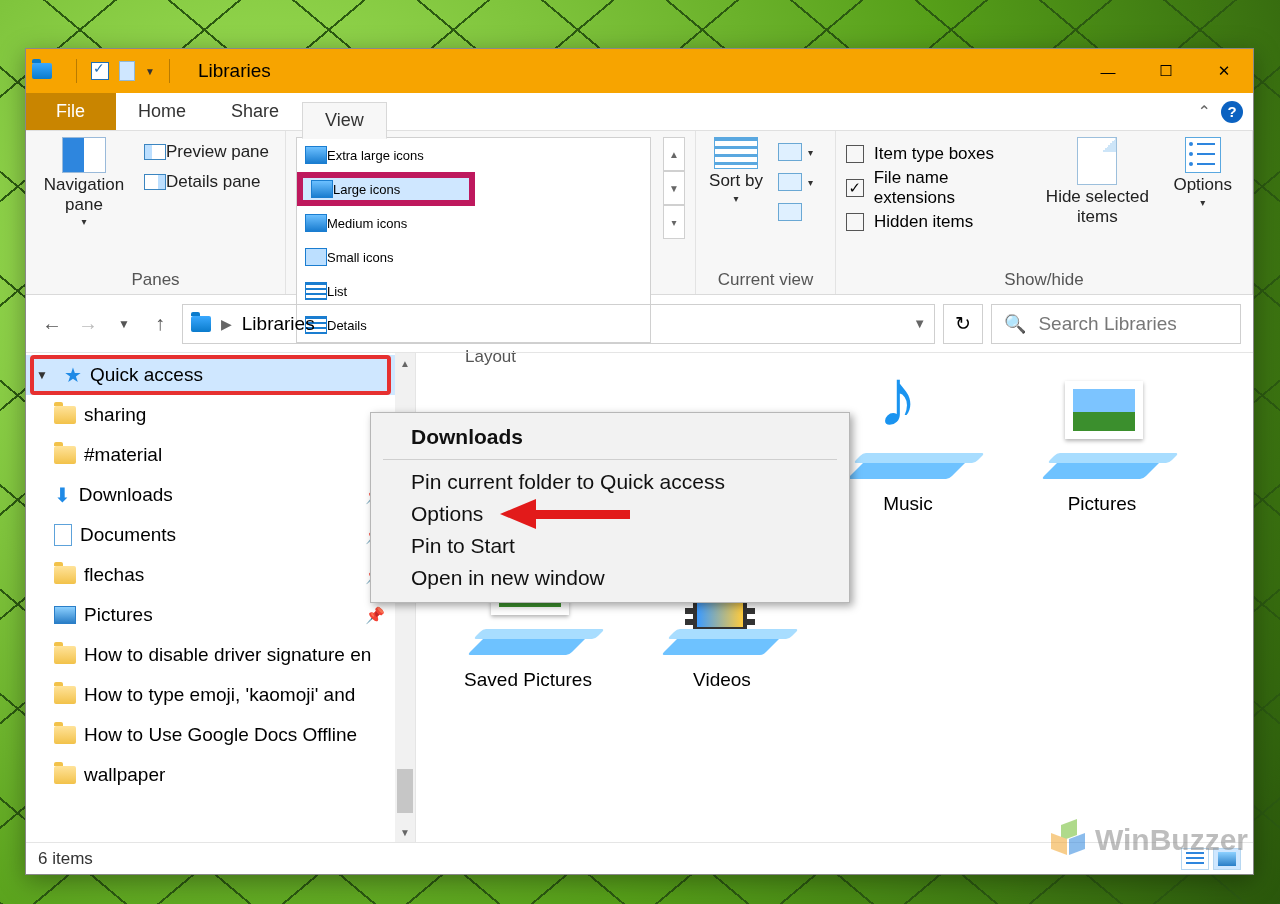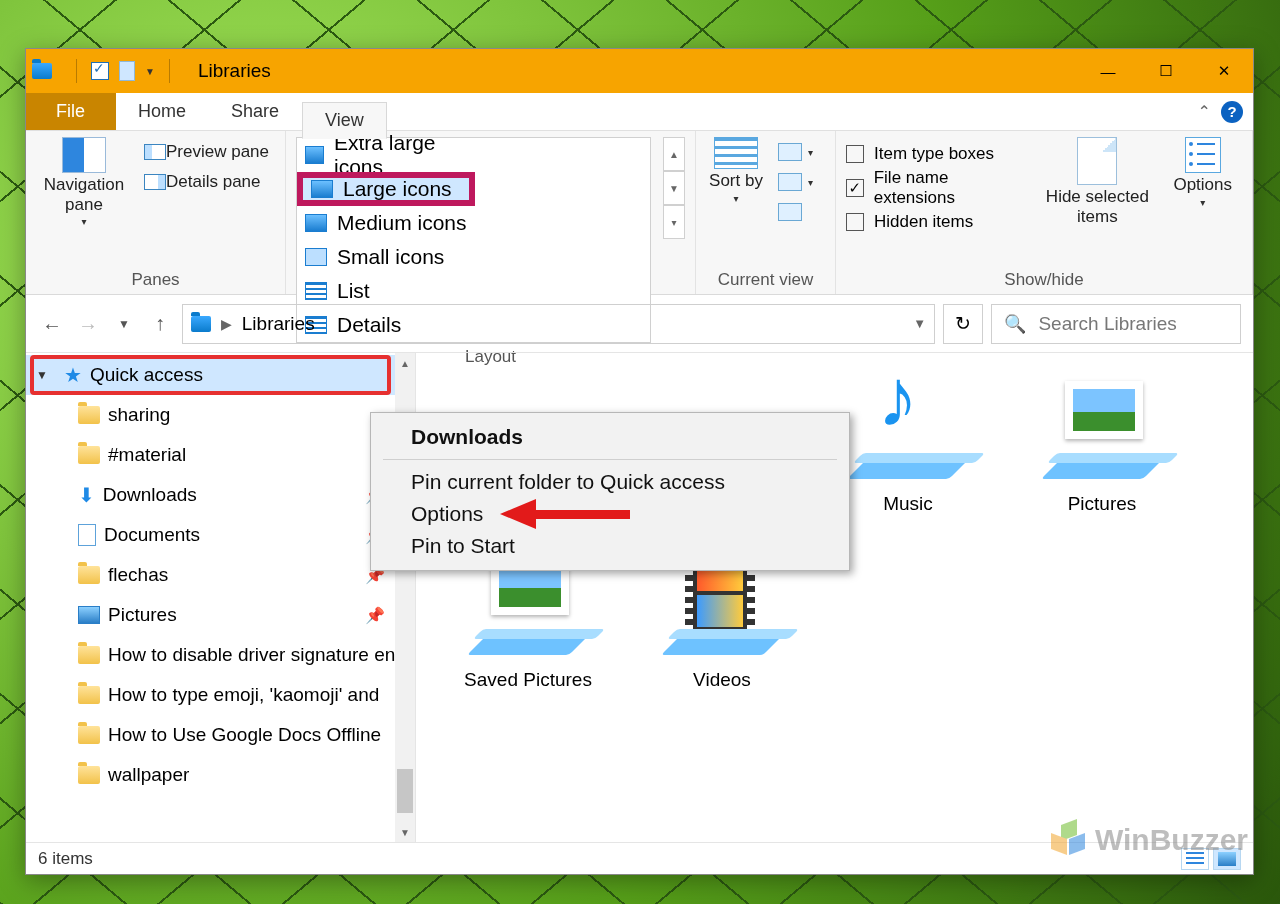--- a/index.html
+++ b/index.html
@@ -51,21 +51,21 @@
   .ribbon{height:164px;background:#f7f7f7;border-bottom:1px solid #dadada;display:flex;}
   .group{border-right:1px solid #e3e3e3;padding:6px 10px 2px;display:flex;flex-direction:column;}
   .group-body{flex:1;display:flex;gap:12px;align-items:flex-start;}
   .group-label{text-align:center;font-size:17px;color:#555;padding:4px 0 2px;}
   .big-btn{display:flex;flex-direction:column;align-items:center;width:96px;gap:2px;font-size:17px;color:#222;text-align:center;line-height:1.15;}
   .big-ico{width:44px;height:36px;border:1px solid #9abada;background:linear-gradient(90deg,#2e86de 0 50%,#fff 50%);}
   .small-row{display:flex;align-items:center;gap:0;font-size:17px;color:#222;height:30px;}
   .pane-ico{width:22px;height:16px;border:1px solid #3b85c0;background:linear-gradient(90deg,#bcdfff 0 35%,#fff 35%);}
   
   .layout-list{width:360px;display:flex;flex-wrap:wrap;border:1px solid #d0d0d0;background:#fff;}
-  .layout-item{width:178px;height:34px;display:flex;align-items:center;gap:10px;padding:0 8px;font-size:21px;}
+  .layout-item{width:178px;height:34px;display:flex;align-items:center;padding:0 8px;font-size:13px;}
   .layout-item.selected{background:#cfe7ff;border:6px solid #be185d;}
   .layico{width:22px;height:18px;background:linear-gradient(#6cc0ff,#1a7dd0);border:1px solid #1a7dd0;}
   .layico.list{background:repeating-linear-gradient(#1a7dd0 0 2px,#fff 2px 5px);}
   .layout-scroll{display:flex;flex-direction:column;}
   .lscroll-btn{width:22px;height:34px;border:1px solid #d0d0d0;background:#fff;display:flex;align-items:center;justify-content:center;font-size:10px;color:#666;}
   
   .cv-ico{width:44px;height:32px;background:repeating-linear-gradient(#5aa8e0 0 3px,#fff 3px 8px);border:1px solid #5aa8e0;}
   .tiny-row{display:flex;align-items:center;gap:6px;height:30px;font-size:17px;}
   .tiny-ico{width:24px;height:18px;border:1px solid #6aa8d4;background:#dff0ff;}
   
@@ -86,21 +86,21 @@
   .addr-chev{margin-left:auto;font-size:13px;color:#666;}
   .refresh{width:40px;height:40px;border:1px solid #cfcfcf;display:flex;align-items:center;justify-content:center;font-size:19px;}
   .search{width:250px;height:40px;border:1px solid #cfcfcf;display:flex;align-items:center;padding:0 12px;gap:12px;color:#777;font-size:19px;}
   .search-ico{font-size:18px;}
   
   .body{flex:1;display:flex;position:relative;min-height:0;}
   .tree{width:390px;border-right:1px solid #e5e5e5;padding-top:2px;overflow:hidden;position:relative;}
   .tree-scroll{position:absolute;right:0;top:0;width:20px;bottom:0;background:#f1f1f1;}
   .tree-scroll .sbtn{height:20px;background:#f1f1f1;display:flex;align-items:center;justify-content:center;font-size:10px;color:#666;}
   .tree-scroll .thumb{position:absolute;left:2px;right:2px;top:416px;height:44px;background:#c6c6c6;}
-  .tree-item{height:40px;display:flex;align-items:center;gap:8px;padding-left:52px;font-size:19px;white-space:nowrap;overflow:hidden;position:relative;}
+  .tree-item{height:40px;display:flex;align-items:center;gap:8px;padding-left:28px;font-size:19px;white-space:nowrap;overflow:hidden;position:relative;}
   .tree-item.root{padding-left:10px;background:#cfe7ff;}
   .root-highlight{position:absolute;left:4px;top:0;right:24px;height:40px;border:4px solid #e63030;border-radius:4px;pointer-events:none;}
   .tree-caret{width:20px;font-size:12px;color:#333;}
   .star-ico{color:#1f8ae6;font-size:20px;}
   .fico{width:22px;height:18px;background:linear-gradient(#ffe39a,#f2c24a);position:relative;border-radius:2px;}
   .fico::before{content:"";position:absolute;top:-4px;left:0;width:9px;height:4px;background:#f2c24a;border-radius:2px 2px 0 0;}
   .dl-ico{color:#1f8ae6;font-size:20px;}
   .doc-sm{width:18px;height:22px;background:#fff;border:1px solid #5da2da;}
   .pic-sm{width:22px;height:18px;background:linear-gradient(#8cd0ff,#2a7ec7);border:1px solid #2a7ec7;}
   .pin{position:absolute;right:30px;color:#888;font-size:16px;}
@@ -427,20 +427,21 @@
     </div>
   </div>
 </div>
 
 <div class="ctx">
   <div class="ctx-item bold">Downloads</div>
   <div class="ctx-sep"></div>
   <div class="ctx-item">Pin current folder to Quick access</div>
   <div class="ctx-item">Options</div>
   <div class="ctx-item">Pin to Start</div>
+  <div class="ctx-item">Open in new window</div>
 </div>
 
 <div class="arrow-ann">
   <div class="arrow-head"></div>
     <div class="arrow-shaft"></div>
 </div>
 
 <div class="watermark">
   <div class="wm-cube">
       <span class="a"></span>

